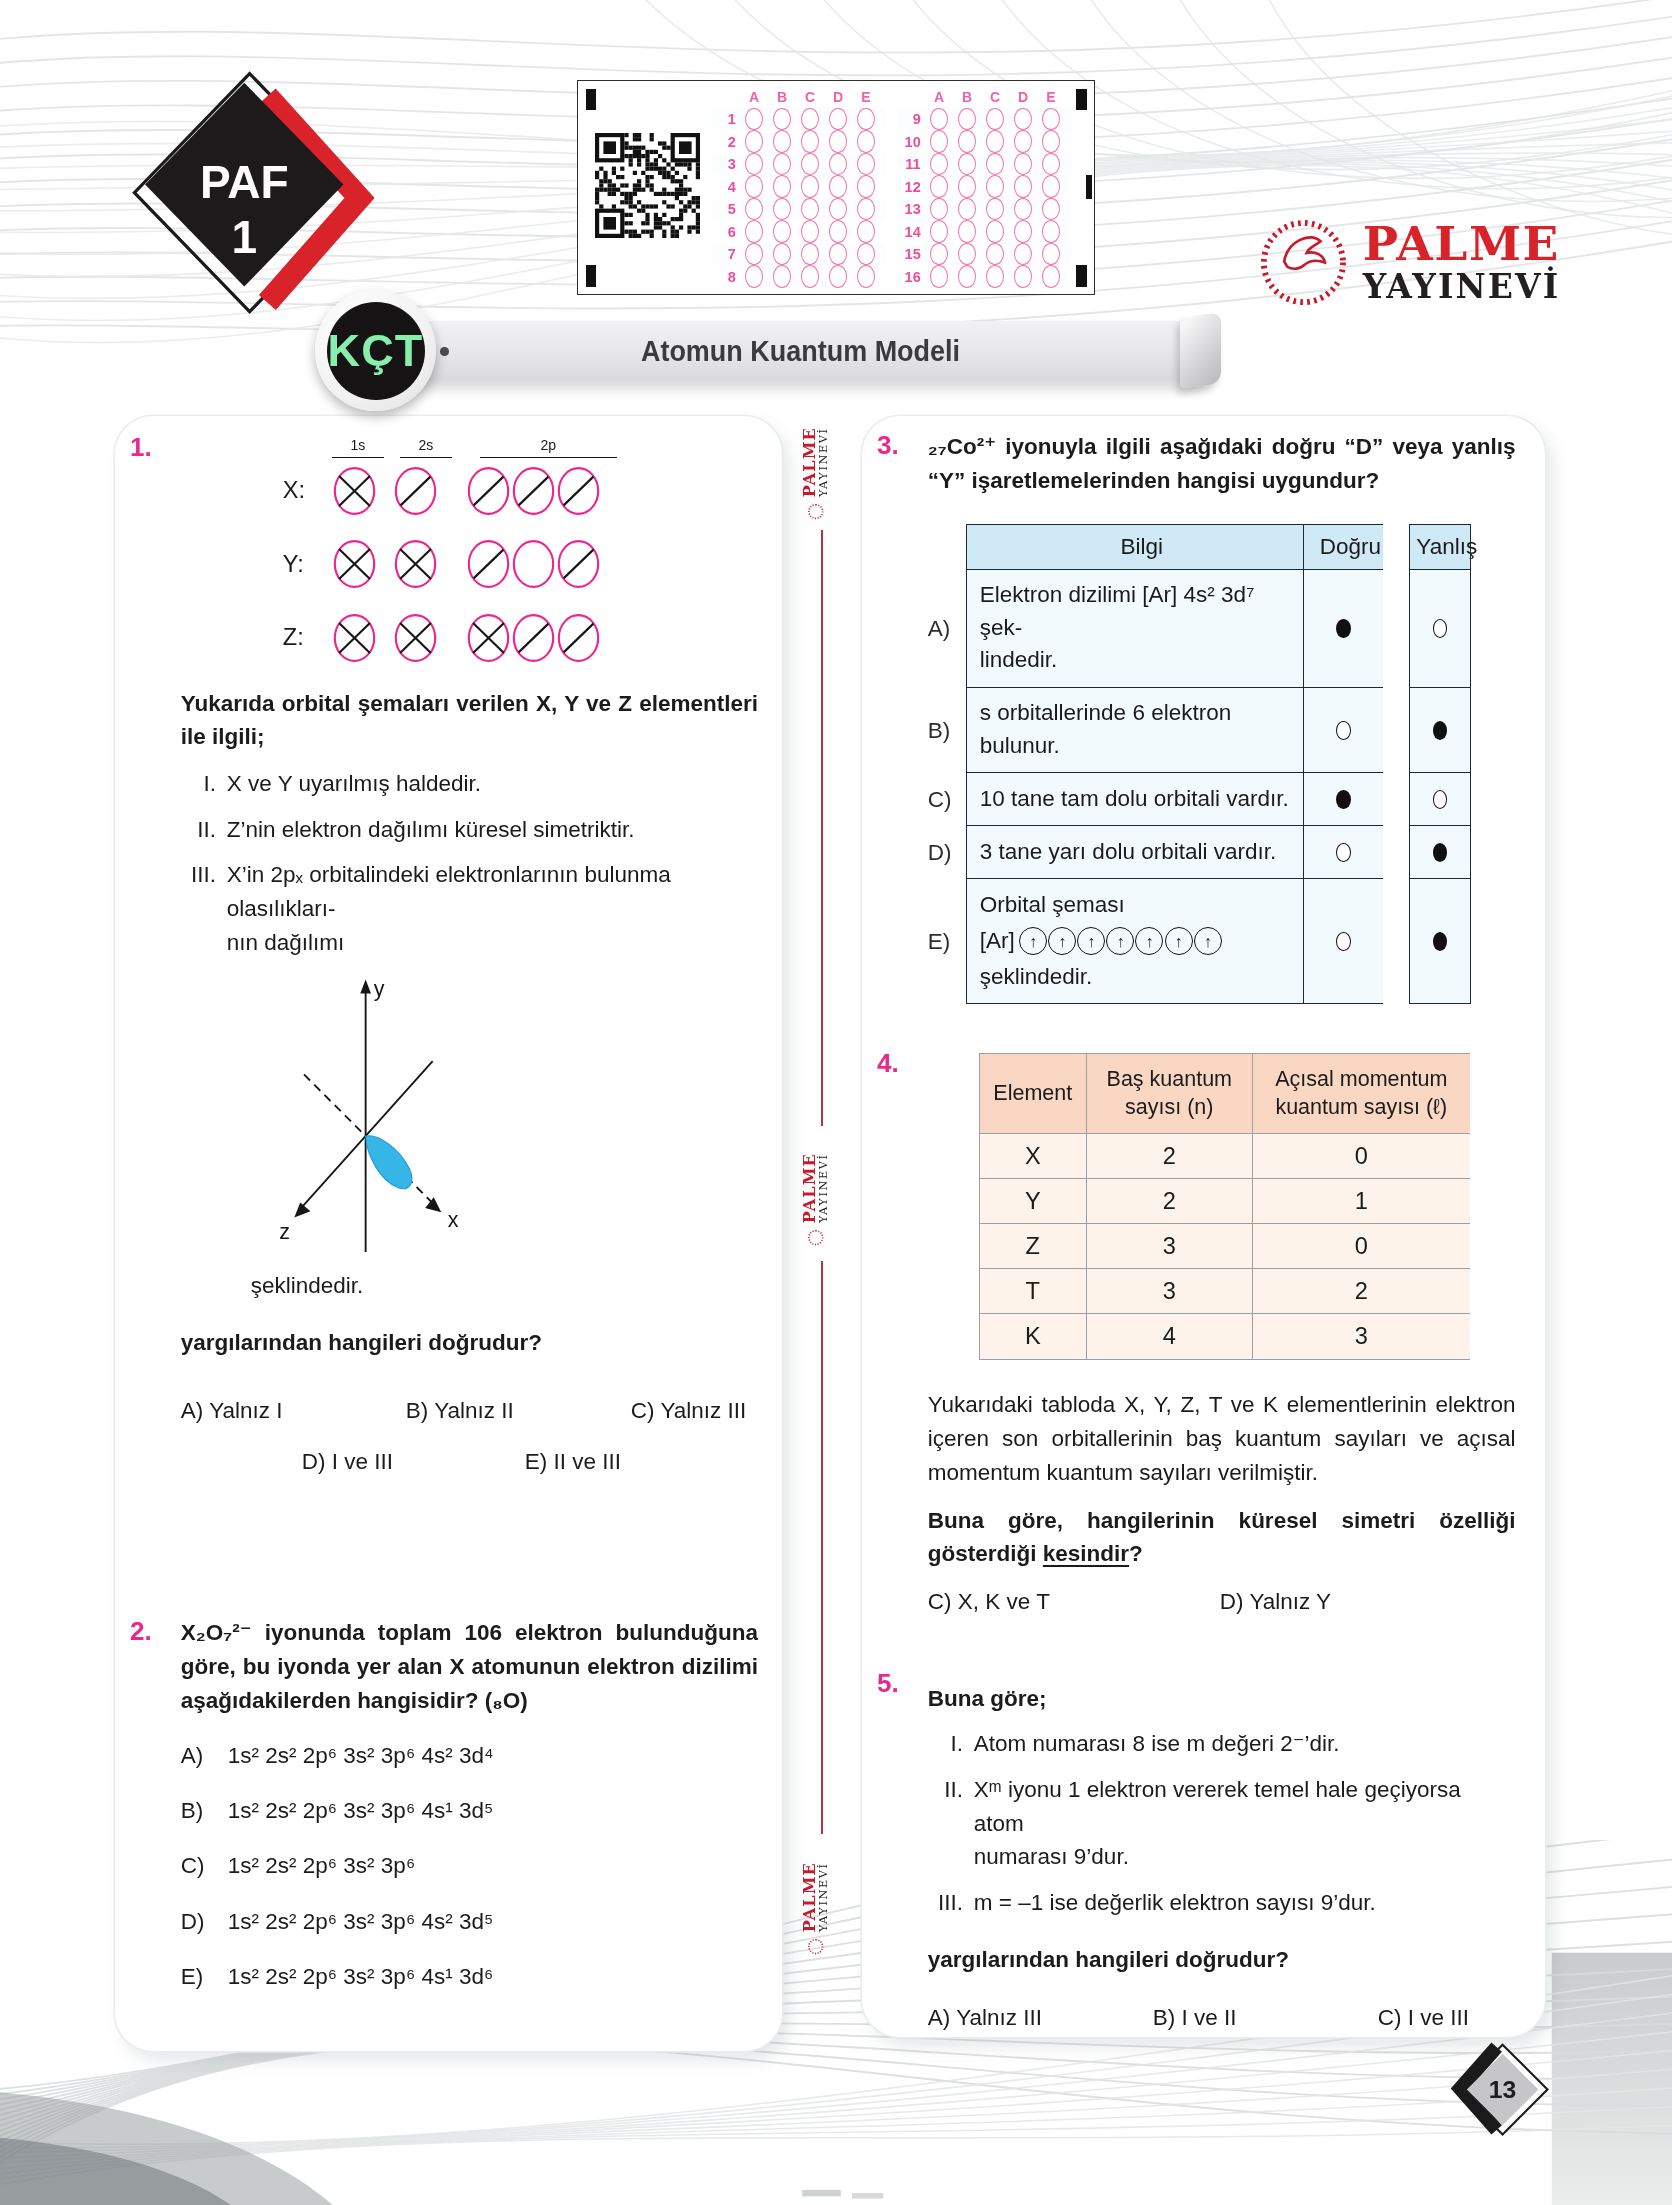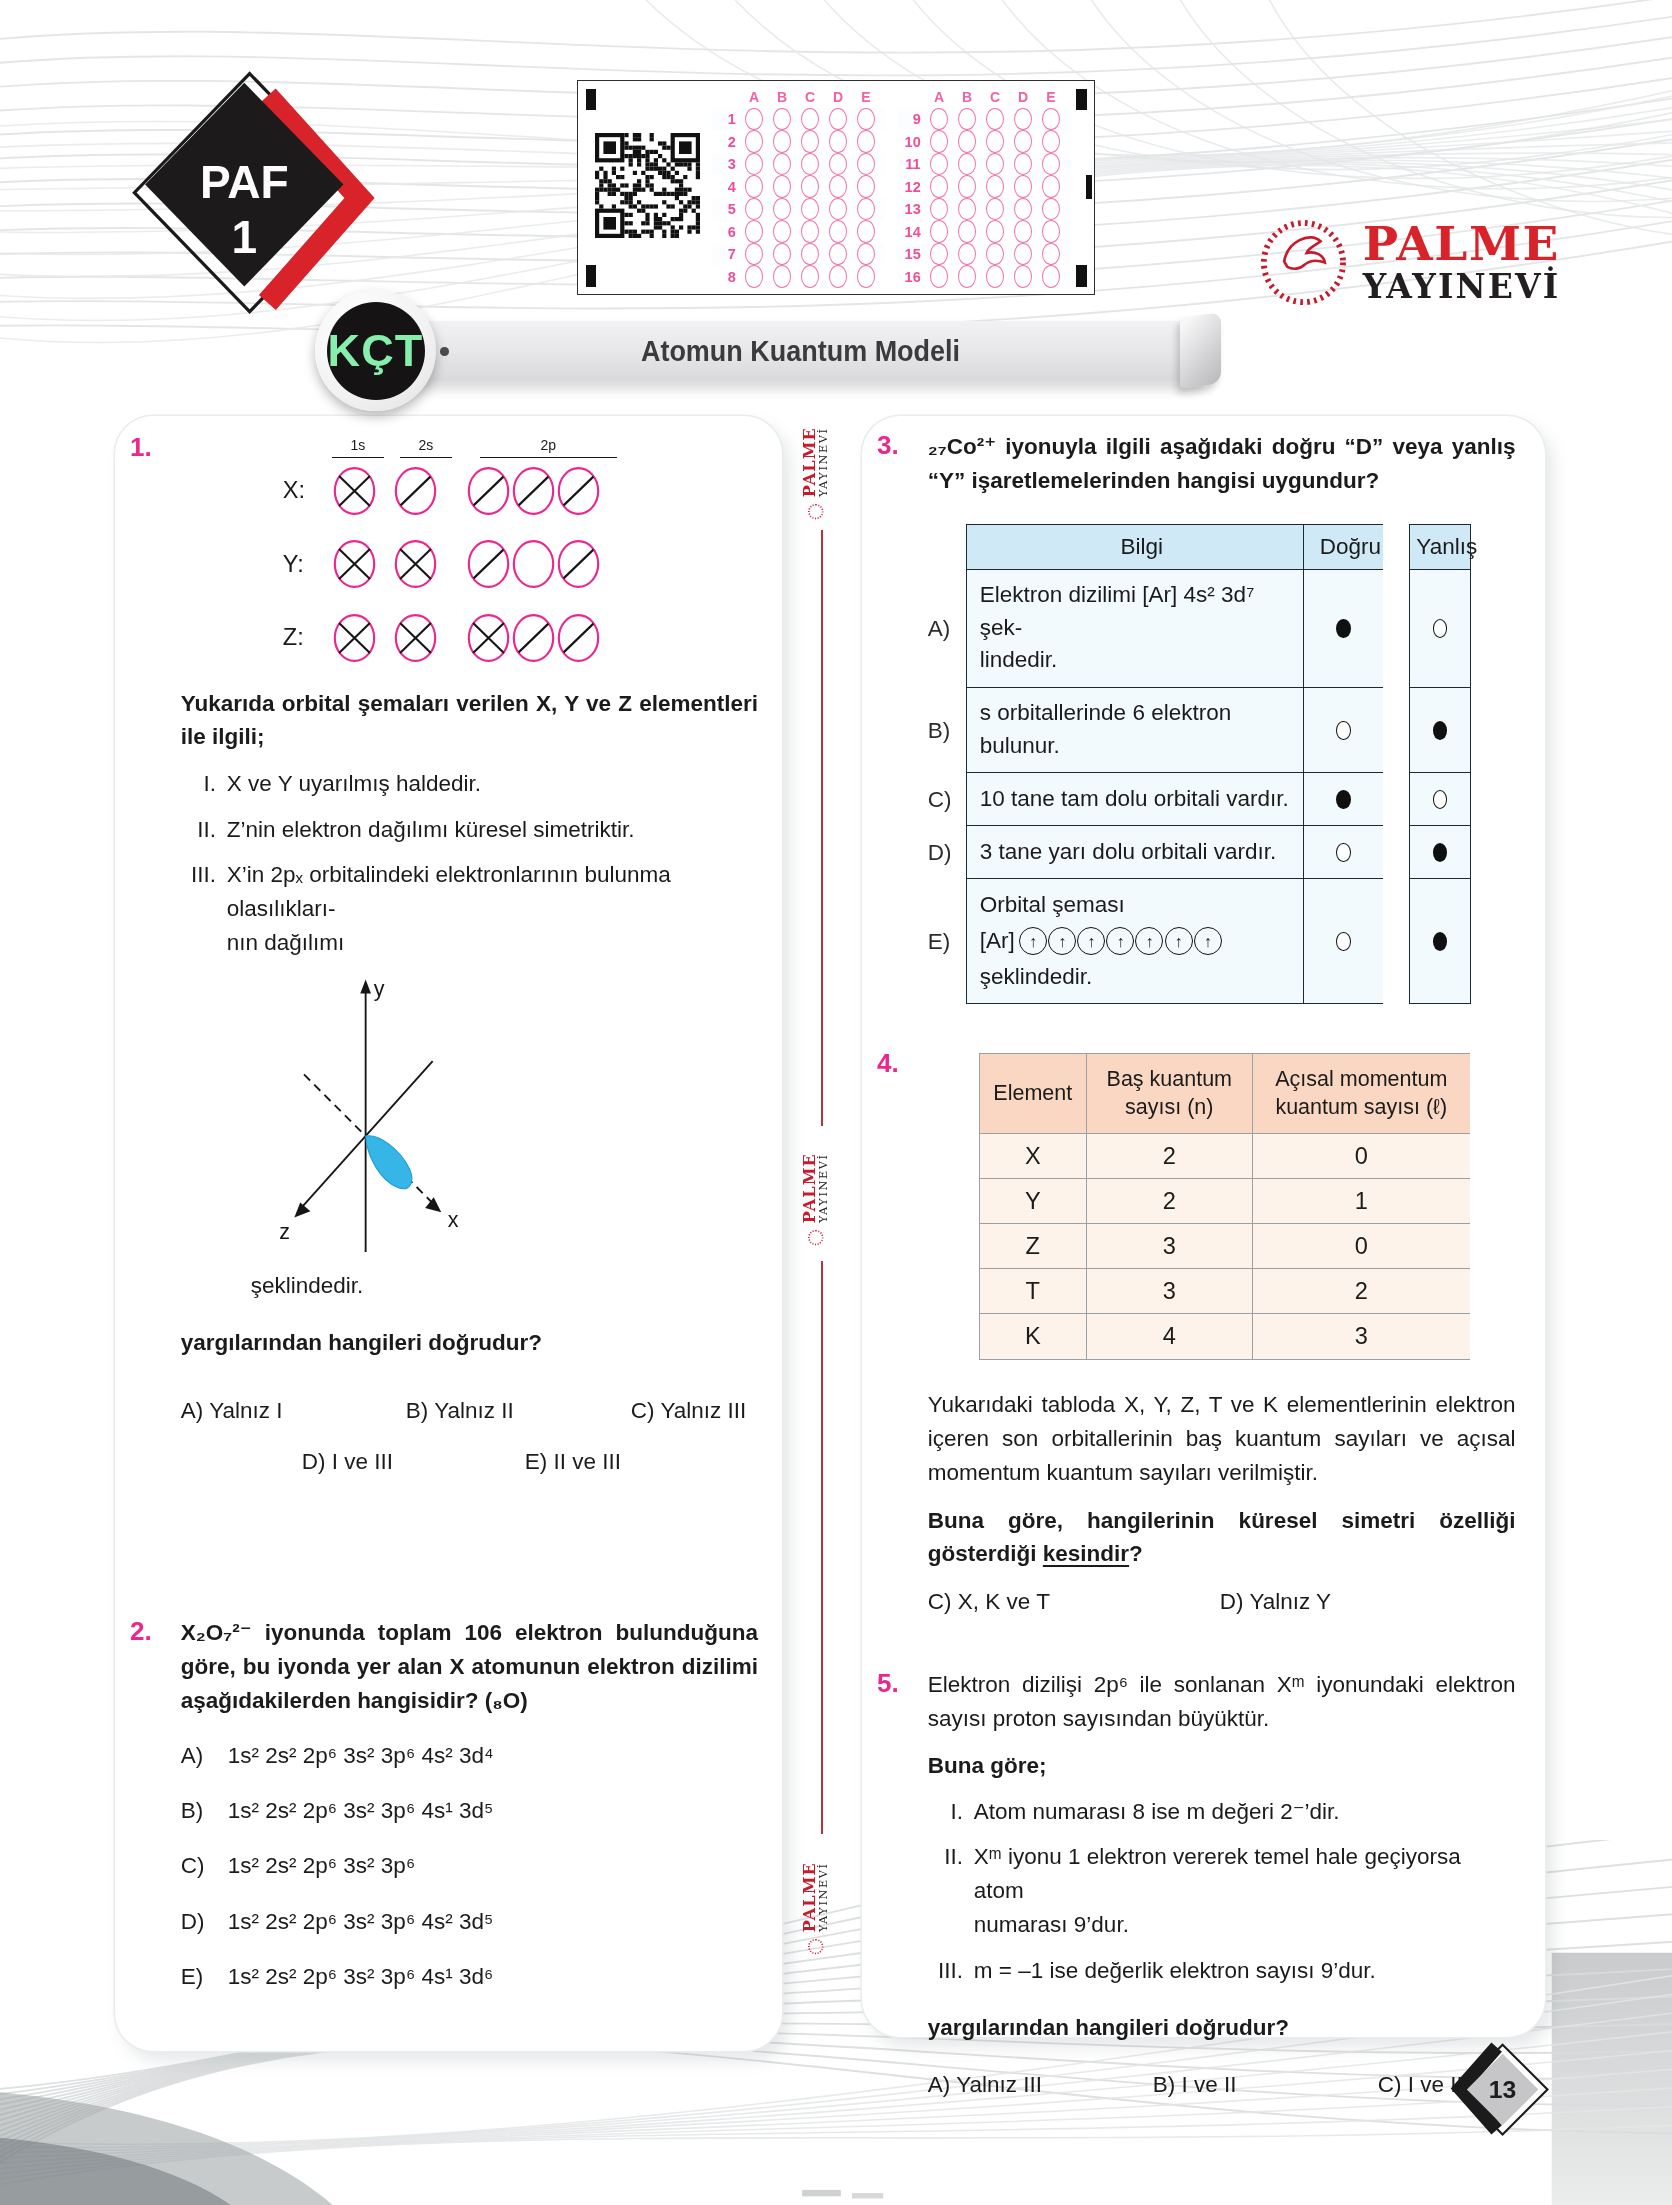--- a/index.html
+++ b/index.html
@@ -1120,21 +1120,20 @@
       <div class="opt-row optq4">
           <span class="opt">C) X, K ve T</span>
           <span class="opt">D) Yalnız Y</span>
         </div>
     </div>
   </div>
 
   <div class="q" style="margin-top:49px;">
     <div class="q-num">5.</div>
     <div class="q-body">
-      <div class="para">Elektron dizilişi 2p⁶ ile sonlanan Xᵐ iyonundaki elektron sayısı proton sayısından büyüktür.</div>
       <div class="bold mt-s">Buna göre;</div>
       <div id="q5-items" style="margin-top:5.4px;">
           <div class="item-row">
             <div class="item-roman">I.</div>
             <div class="item-lines">
               <div>Atom numarası 8 ise m değeri 2⁻’dir.</div>
             </div>
           </div>
           <div class="item-row">
             <div class="item-roman">II.</div>

